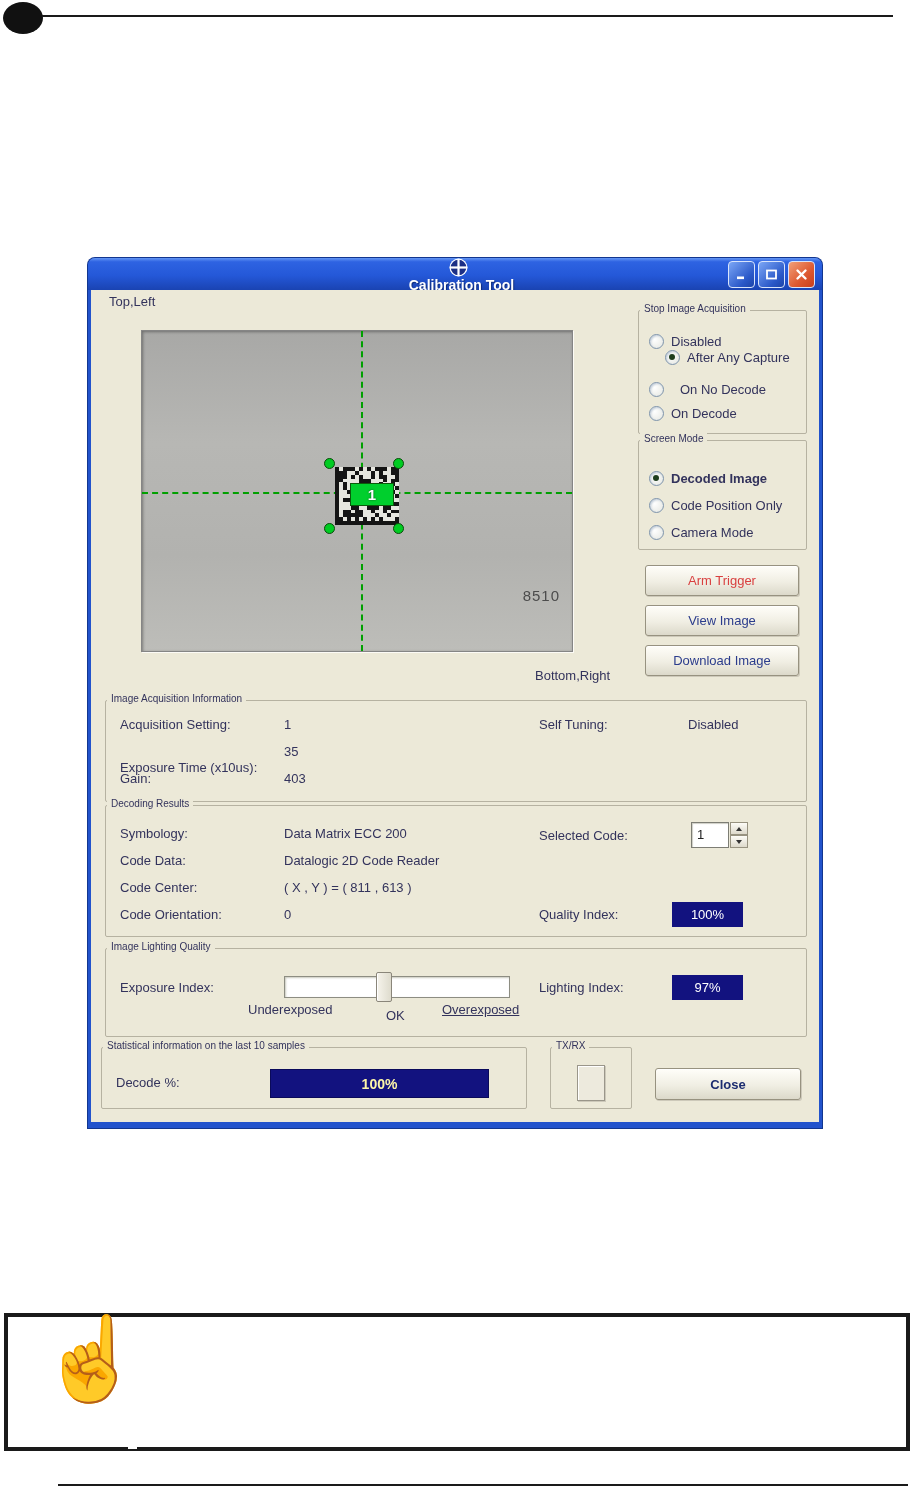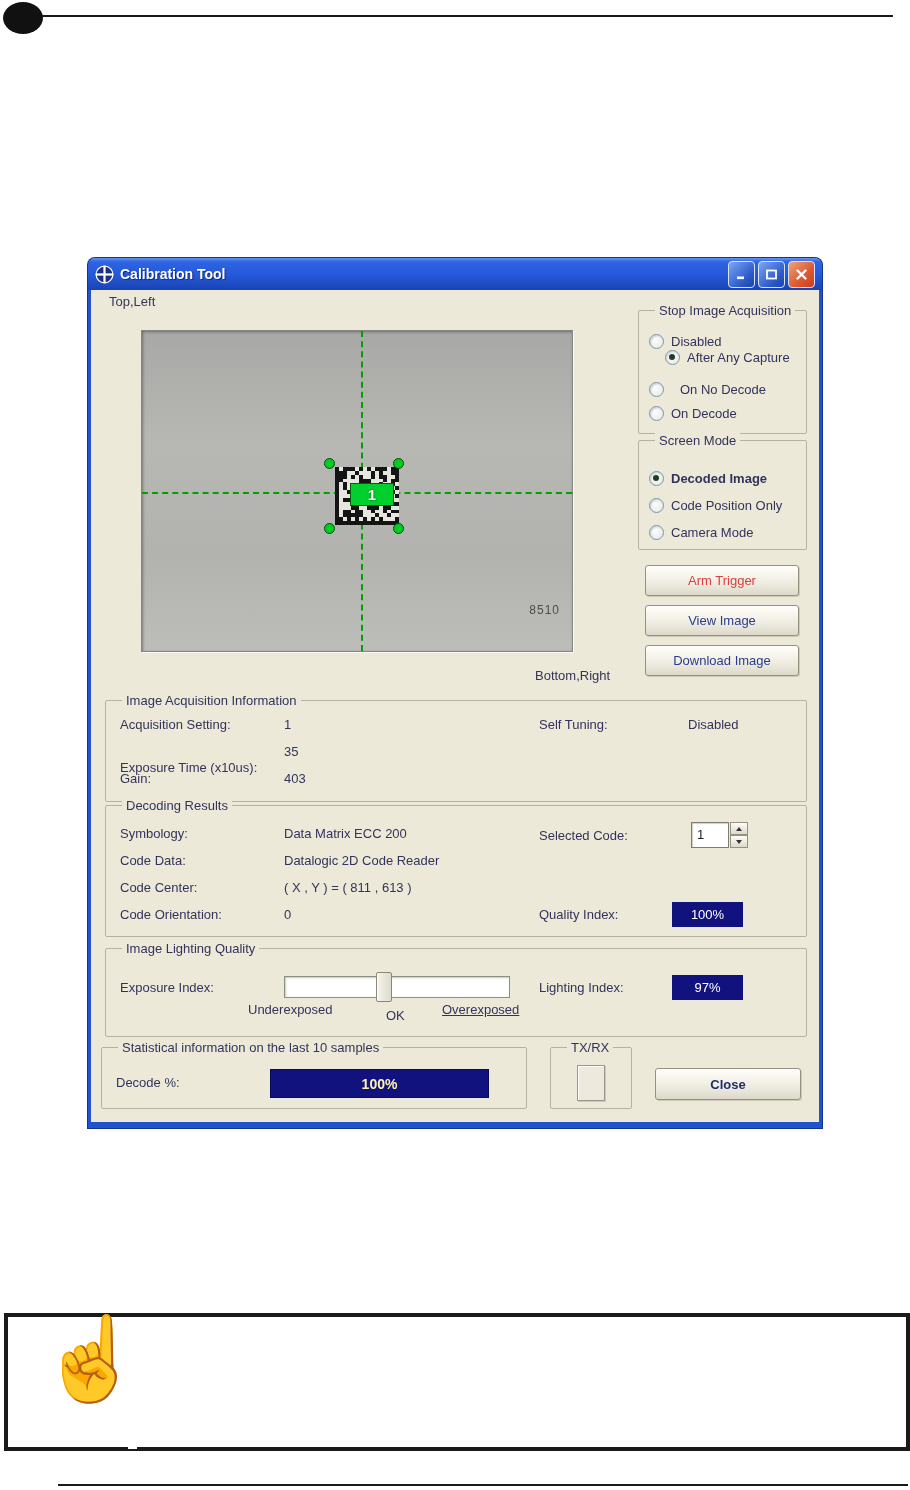--- a/index.html
+++ b/index.html
@@ -18,21 +18,21 @@
   .note-box{left:4px;top:1313px;width:898px;height:130px;border:4px solid #1a1a1a;background:#fff;}
   .note-gap{left:128px;top:1441px;width:9px;height:8px;background:#fff;}
   .hand{left:40px;top:1318px;font-size:82px;line-height:1;color:#222;}
   .bottom-rule{left:58px;top:1484px;width:850px;height:2px;background:#1a1a1a;}
 
   
   .window{left:88px;top:258px;width:734px;height:870px;background:var(--window-border);
           border-radius:7px 7px 0 0;box-shadow:0 0 0 1px #12368f;}
   .titlebar{position:absolute;left:0;top:0;right:0;height:32px;border-radius:7px 7px 0 0;
     background:linear-gradient(180deg,#6496f4 0%,#2e63e2 12%,#2458d8 55%,#1a43b2 100%);
-    display:flex;align-items:center;padding-left:7px;}
+    display:flex;align-items:center;padding-left:7px;flex-direction:column;}
   .title-text{color:#fff;font-weight:bold;font-size:14px;margin-left:6px;
     text-shadow:1px 1px 1px #0d2a78;}
   .tbtn{position:absolute;top:3px;width:25px;height:25px;border-radius:4px;
     border:1px solid #d8e4fb;display:flex;align-items:center;justify-content:center;}
   .tbtn.blue{background:linear-gradient(135deg,#7ba6f6,#2a58c8 70%,#1c44a8);}
   .tbtn.red{background:linear-gradient(135deg,#f2a078,#dd5830 60%,#c83e1c);}
   .client{position:absolute;left:3px;right:3px;top:32px;bottom:6px;background:var(--client-bg);}
 
   .lbl{position:absolute;font-size:13px;color:var(--label);white-space:nowrap;}
 
@@ -40,26 +40,26 @@
   .image-frame{left:50px;top:40px;width:430px;height:320px;border:1px solid #858585;
     background:linear-gradient(180deg,#a8a8a6 0%,#b7b7b4 35%,#b2b2af 70%,#bdbdb9 100%);
     box-shadow:inset 1px 1px 3px rgba(0,0,0,.35),1px 1px 0 #fcfbf6;overflow:hidden;}
   .ch-v{position:absolute;left:219px;top:0;bottom:0;width:0;border-left:2px dashed var(--crosshair-green);}
   .ch-h{position:absolute;top:161px;left:0;right:0;height:0;border-top:2px dashed var(--crosshair-green);}
   .dm{position:absolute;left:193px;top:136px;width:64px;height:58px;background:#e6e6df;}
   .code-label{position:absolute;left:208px;top:152px;width:42px;height:21px;background:var(--green);
     border:1px solid #0a5a0a;display:flex;align-items:center;justify-content:center;
     color:#fff;font-weight:bold;font-size:15px;text-shadow:0 0 2px #064a14;}
   .cdot{position:absolute;width:9px;height:9px;border-radius:50%;background:#00cc22;border:1px solid #0a4a0a;}
-  .img-tag{position:absolute;right:12px;top:256px;color:#4c4c4c;font-size:12px;letter-spacing:1px;margin-top:16px;}
+  .img-tag{position:absolute;right:12px;top:256px;color:#4c4c4c;font-size:15px;letter-spacing:1px;}
 
   
   .grp{position:absolute;border:1px solid #b6b2a1;border-radius:2px;}
-  .grp .cap{position:absolute;top:-8px;left:16px;background:var(--client-bg);padding:0 4px;
-    font-size:13px;color:var(--label);white-space:nowrap;}
+  .grp .cap{position:absolute;top:-8px;left:1px;background:var(--client-bg);padding:0 4px;
+    font-size:10px;color:var(--label);white-space:nowrap;}
 
   
   .radrow{position:absolute;left:10px;height:16px;display:flex;align-items:center;gap:7px;}
   .rad{position:relative;width:13px;height:13px;border-radius:50%;flex:0 0 13px;
     background:radial-gradient(circle at 35% 35%,#ffffff,#e4e6e0);
     border:1px solid #7e94ac;box-shadow:inset 1px 1px 2px #c3cedb;}
   .rad.on::after{content:'';position:absolute;left:3px;top:3px;width:6px;height:6px;
     border-radius:50%;background:#1d3d1d;}
   .radlbl{font-size:13px;color:var(--label);white-space:nowrap;}
 

